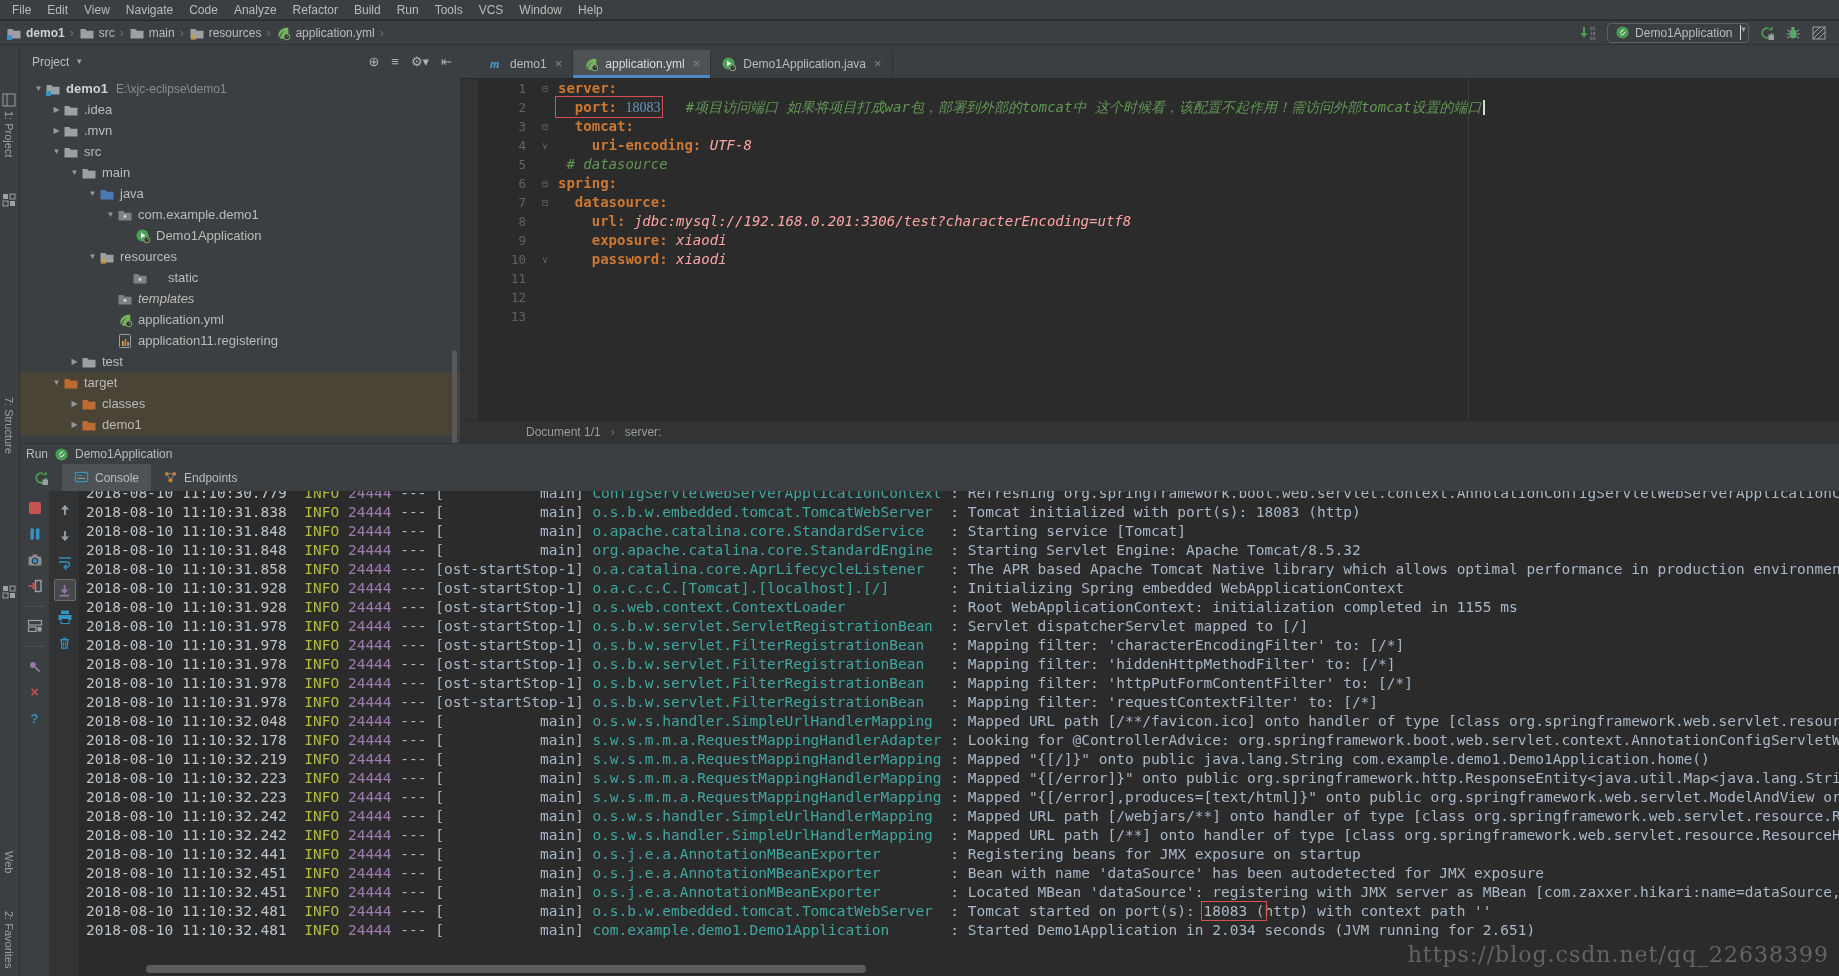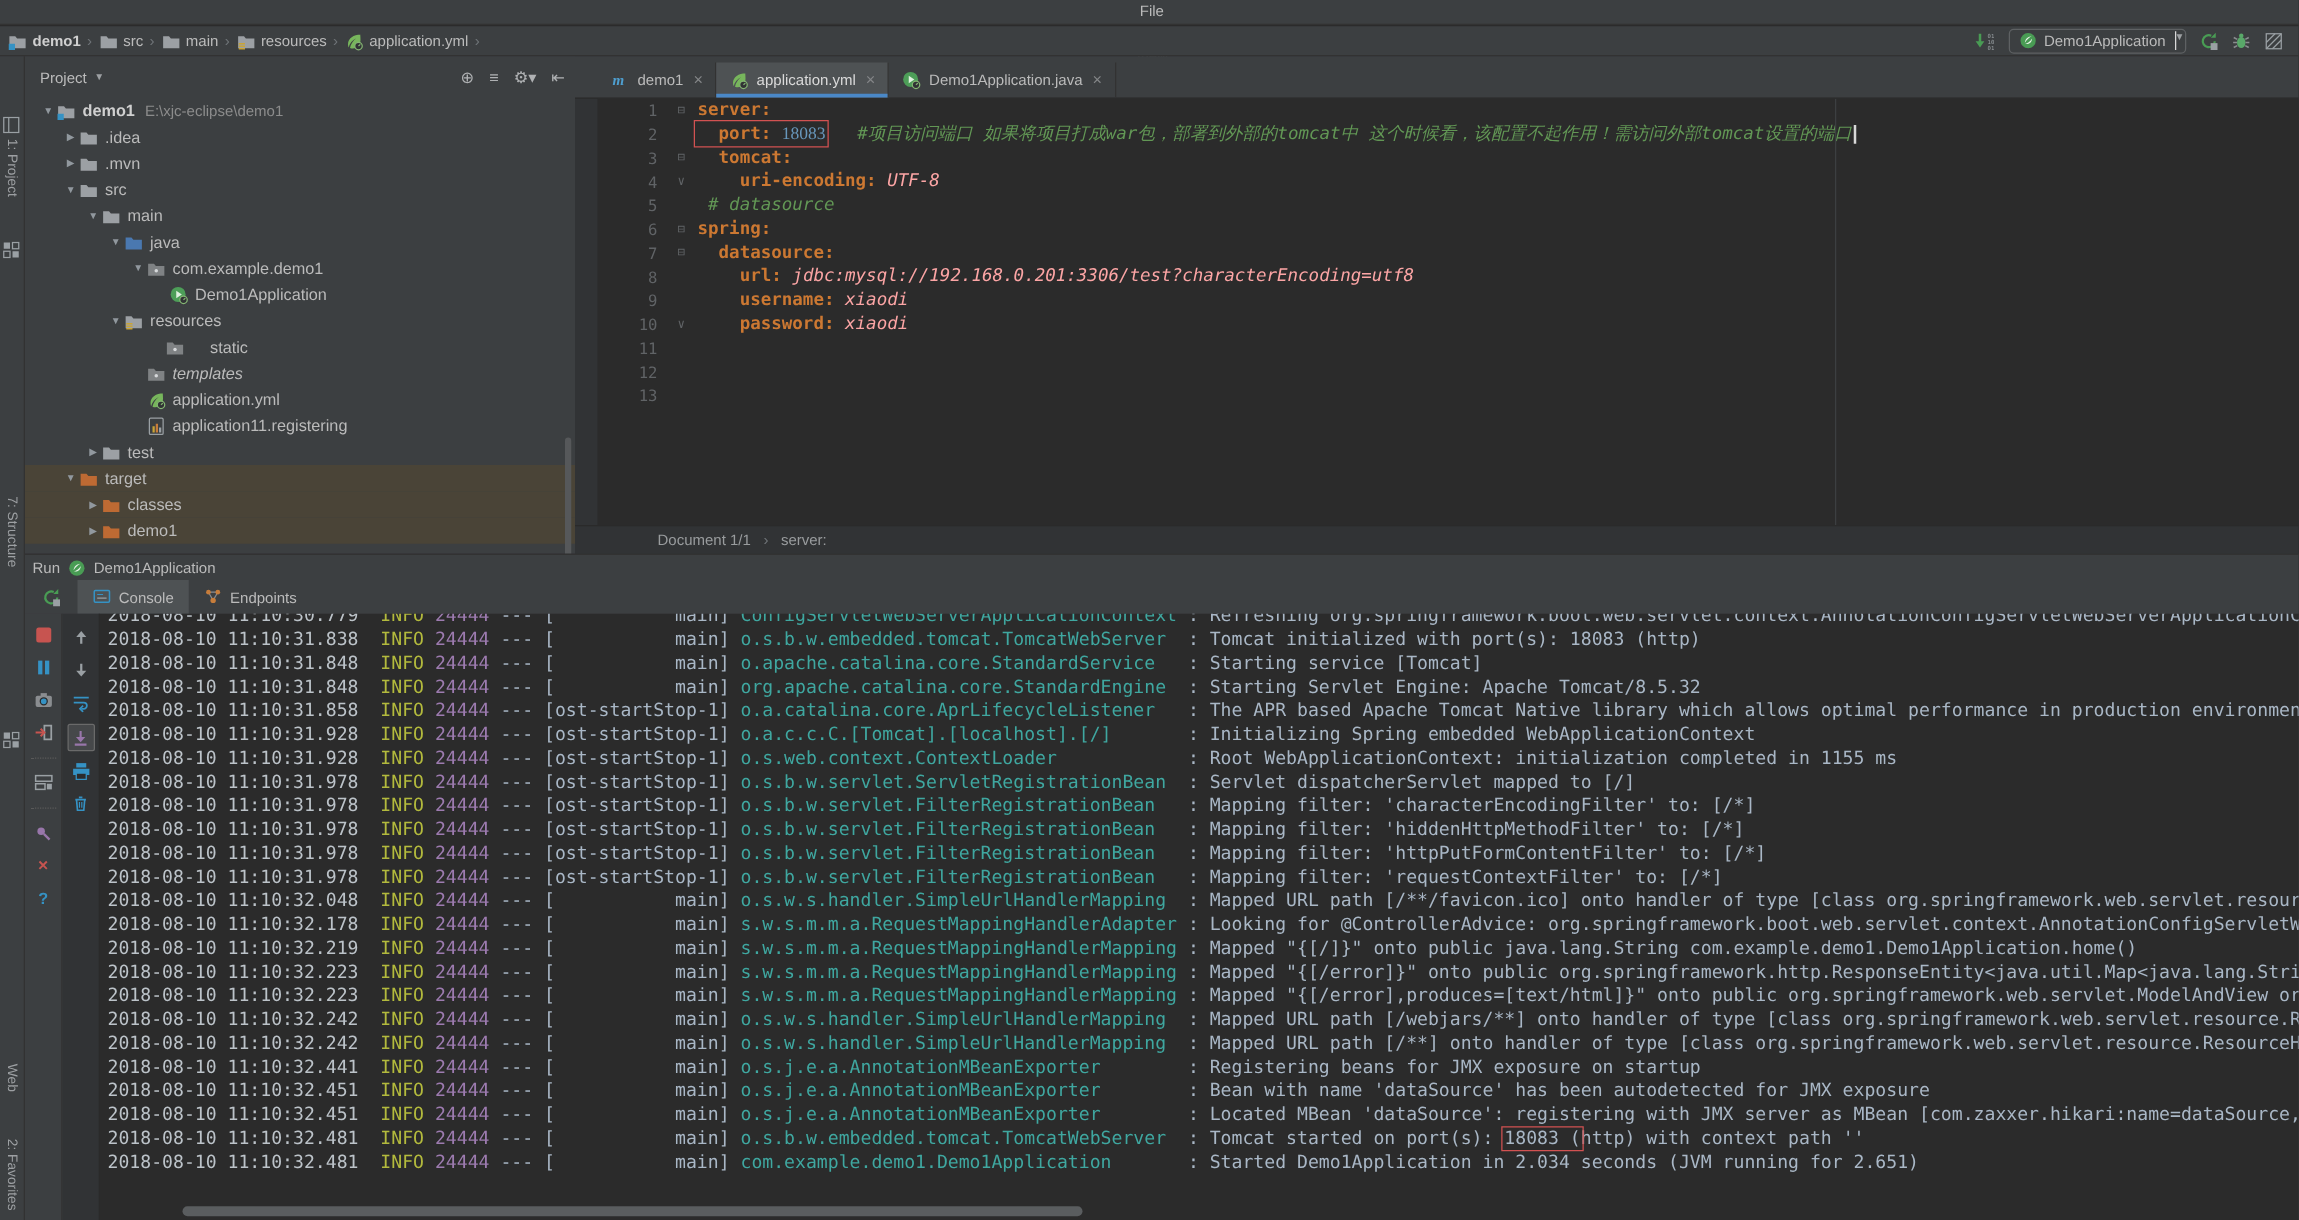--- a/index.html
+++ b/index.html
@@ -2,21 +2,21 @@
 <html><head>
 <meta charset="utf-8">
 <style>
   * { margin:0; padding:0; box-sizing:border-box; }
   html,body { width:1839px; height:976px; overflow:hidden; }
   body { background:#2b2b2b; font-family:"Liberation Sans",sans-serif; color:#bbbbbb; position:relative; font-size:12px; }
   .abs { position:absolute; }
   svg { display:block; }
 
   
-  #menubar { left:0; top:0; width:1839px; height:20px; background:#3c3f41; border-bottom:1px solid #323232; display:flex; align-items:center; padding-left:4px;flex-direction:column; }
+  #menubar { left:0; top:0; width:1839px; height:20px; background:#3c3f41; border-bottom:1px solid #323232; display:flex; align-items:center; padding-left:4px; }
   .menu-item { padding:2px 8px; color:#bbbbbb; cursor:default; }
 
   
   #navbar { left:0; top:21px; width:1839px; height:24px; background:#3c3f41; border-bottom:1px solid #323232; display:flex; align-items:center; padding:0 6px; }
   #breadcrumb { display:flex; align-items:center; gap:3px; }
   .bc-item { display:flex; align-items:center; gap:4px; }
   .bc-sep { color:#6e7377; font-size:12px; padding:0 2px; }
   .bc-bold { font-weight:bold; color:#d0d0d0; }
   #nav-right { margin-left:auto; display:flex; align-items:center; gap:10px; padding-right:6px; }
   #run-combo { display:flex; align-items:center; gap:5px; border:1px solid #5e6163; border-radius:4px; background:#3c3f41; padding:1px 7px; height:20px; }
@@ -492,21 +492,21 @@
     <div id="margin-guide"></div>
     <div id="elines">
         <div class="eline"><span class="lnum">1</span><span class="fold">⊟</span><span class="code"><span class="tk-key">server:</span></span></div>
         <div class="eline"><span class="lnum">2</span><span class="fold"></span><span class="code"><span class="tk-box"><span class="tk-plain">  </span><span class="tk-key">port:</span><span class="tk-plain"> </span><span class="tk-num">18083</span></span><span class="tk-plain">   </span><span class="tk-comment">#项目访问端口 如果将项目打成war包，部署到外部的tomcat中 这个时候看，该配置不起作用！需访问外部tomcat设置的端口</span><span class="caret"></span></span></div>
         <div class="eline"><span class="lnum">3</span><span class="fold">⊟</span><span class="code"><span class="tk-plain">  </span><span class="tk-key">tomcat:</span></span></div>
         <div class="eline"><span class="lnum">4</span><span class="fold">∨</span><span class="code"><span class="tk-plain">    </span><span class="tk-key">uri-encoding:</span><span class="tk-plain"> </span><span class="tk-val">UTF-8</span></span></div>
         <div class="eline"><span class="lnum">5</span><span class="fold"></span><span class="code"><span class="tk-plain"> </span><span class="tk-comment"># datasource</span></span></div>
         <div class="eline"><span class="lnum">6</span><span class="fold">⊟</span><span class="code"><span class="tk-key">spring:</span></span></div>
         <div class="eline"><span class="lnum">7</span><span class="fold">⊟</span><span class="code"><span class="tk-plain">  </span><span class="tk-key">datasource:</span></span></div>
         <div class="eline"><span class="lnum">8</span><span class="fold"></span><span class="code"><span class="tk-plain">    </span><span class="tk-key">url:</span><span class="tk-plain"> </span><span class="tk-val">jdbc:mysql://192.168.0.201:3306/test?characterEncoding=utf8</span></span></div>
-        <div class="eline"><span class="lnum">9</span><span class="fold"></span><span class="code"><span class="tk-plain">    </span><span class="tk-key">username:</span><span class="tk-plain"> </span><span class="tk-val">xiaodi</span></span></div>
+        <div class="eline"><span class="lnum">9</span><span class="fold"></span><span class="code"><span class="tk-plain">    </span><span class="tk-key">exposure:</span><span class="tk-plain"> </span><span class="tk-val">xiaodi</span></span></div>
         <div class="eline"><span class="lnum">10</span><span class="fold">∨</span><span class="code"><span class="tk-plain">    </span><span class="tk-key">password:</span><span class="tk-plain"> </span><span class="tk-val">xiaodi</span></span></div>
         <div class="eline"><span class="lnum">11</span><span class="fold"></span><span class="code"></span></div>
         <div class="eline"><span class="lnum">12</span><span class="fold"></span><span class="code"></span></div>
         <div class="eline"><span class="lnum">13</span><span class="fold"></span><span class="code"></span></div>
       </div>
   </div>
   <div id="docbar">
     <span>Document 1/1</span>
     <span class="sep">›</span>
     <span>server:</span>
@@ -670,18 +670,19 @@
           <div class="cline"><span class="c-ts">2018-08-10 11:10:32.223</span><span class="c-dim">  </span><span class="c-lvl">INFO</span><span class="c-dim"> </span><span class="c-pid">24444</span><span class="c-dim"> --- </span><span class="c-thr">[           main] </span><span class="c-log">s.w.s.m.m.a.RequestMappingHandlerMapping</span><span class="c-msg"> : Mapped "{[/error]}" onto public org.springframework.http.ResponseEntity&lt;java.util.Map&lt;java.lang.String, java.lang.Object&gt;&gt; org.springframework.boot.autoconfigure.web.servlet.error.BasicErrorController.error(javax.servlet.http.HttpServletRequest)</span></div>
           <div class="cline"><span class="c-ts">2018-08-10 11:10:32.223</span><span class="c-dim">  </span><span class="c-lvl">INFO</span><span class="c-dim"> </span><span class="c-pid">24444</span><span class="c-dim"> --- </span><span class="c-thr">[           main] </span><span class="c-log">s.w.s.m.m.a.RequestMappingHandlerMapping</span><span class="c-msg"> : Mapped "{[/error],produces=[text/html]}" onto public org.springframework.web.servlet.ModelAndView org.springframework.boot.autoconfigure.web.servlet.error.BasicErrorController.errorHtml(javax.servlet.http.HttpServletRequest,javax.servlet.http.HttpServletResponse)</span></div>
           <div class="cline"><span class="c-ts">2018-08-10 11:10:32.242</span><span class="c-dim">  </span><span class="c-lvl">INFO</span><span class="c-dim"> </span><span class="c-pid">24444</span><span class="c-dim"> --- </span><span class="c-thr">[           main] </span><span class="c-log">o.s.w.s.handler.SimpleUrlHandlerMapping </span><span class="c-msg"> : Mapped URL path [/webjars/**] onto handler of type [class org.springframework.web.servlet.resource.ResourceHttpRequestHandler]</span></div>
           <div class="cline"><span class="c-ts">2018-08-10 11:10:32.242</span><span class="c-dim">  </span><span class="c-lvl">INFO</span><span class="c-dim"> </span><span class="c-pid">24444</span><span class="c-dim"> --- </span><span class="c-thr">[           main] </span><span class="c-log">o.s.w.s.handler.SimpleUrlHandlerMapping </span><span class="c-msg"> : Mapped URL path [/**] onto handler of type [class org.springframework.web.servlet.resource.ResourceHttpRequestHandler]</span></div>
           <div class="cline"><span class="c-ts">2018-08-10 11:10:32.441</span><span class="c-dim">  </span><span class="c-lvl">INFO</span><span class="c-dim"> </span><span class="c-pid">24444</span><span class="c-dim"> --- </span><span class="c-thr">[           main] </span><span class="c-log">o.s.j.e.a.AnnotationMBeanExporter       </span><span class="c-msg"> : Registering beans for JMX exposure on startup</span></div>
           <div class="cline"><span class="c-ts">2018-08-10 11:10:32.451</span><span class="c-dim">  </span><span class="c-lvl">INFO</span><span class="c-dim"> </span><span class="c-pid">24444</span><span class="c-dim"> --- </span><span class="c-thr">[           main] </span><span class="c-log">o.s.j.e.a.AnnotationMBeanExporter       </span><span class="c-msg"> : Bean with name 'dataSource' has been autodetected for JMX exposure</span></div>
           <div class="cline"><span class="c-ts">2018-08-10 11:10:32.451</span><span class="c-dim">  </span><span class="c-lvl">INFO</span><span class="c-dim"> </span><span class="c-pid">24444</span><span class="c-dim"> --- </span><span class="c-thr">[           main] </span><span class="c-log">o.s.j.e.a.AnnotationMBeanExporter       </span><span class="c-msg"> : Located MBean 'dataSource': registering with JMX server as MBean [com.zaxxer.hikari:name=dataSource,type=HikariDataSource]</span></div>
           <div class="cline"><span class="c-ts">2018-08-10 11:10:32.481</span><span class="c-dim">  </span><span class="c-lvl">INFO</span><span class="c-dim"> </span><span class="c-pid">24444</span><span class="c-dim"> --- </span><span class="c-thr">[           main] </span><span class="c-log">o.s.b.w.embedded.tomcat.TomcatWebServer </span><span class="c-msg"> : Tomcat started on port(s): </span><span class="c-msg c-hl">18083 (</span><span class="c-msg">http) with context path ''</span></div>
           <div class="cline"><span class="c-ts">2018-08-10 11:10:32.481</span><span class="c-dim">  </span><span class="c-lvl">INFO</span><span class="c-dim"> </span><span class="c-pid">24444</span><span class="c-dim"> --- </span><span class="c-thr">[           main] </span><span class="c-log">com.example.demo1.Demo1Application      </span><span class="c-msg"> : Started Demo1Application in 2.034 seconds (JVM running for 2.651)</span></div>
         </div>
+      <div id="watermark">https://blog.csdn.net/qq_22638399</div>
       <div id="hscroll">
           <div class="thumb"></div>
         </div>
     </div>
   </div>
 </div>
 
 </body></html>

